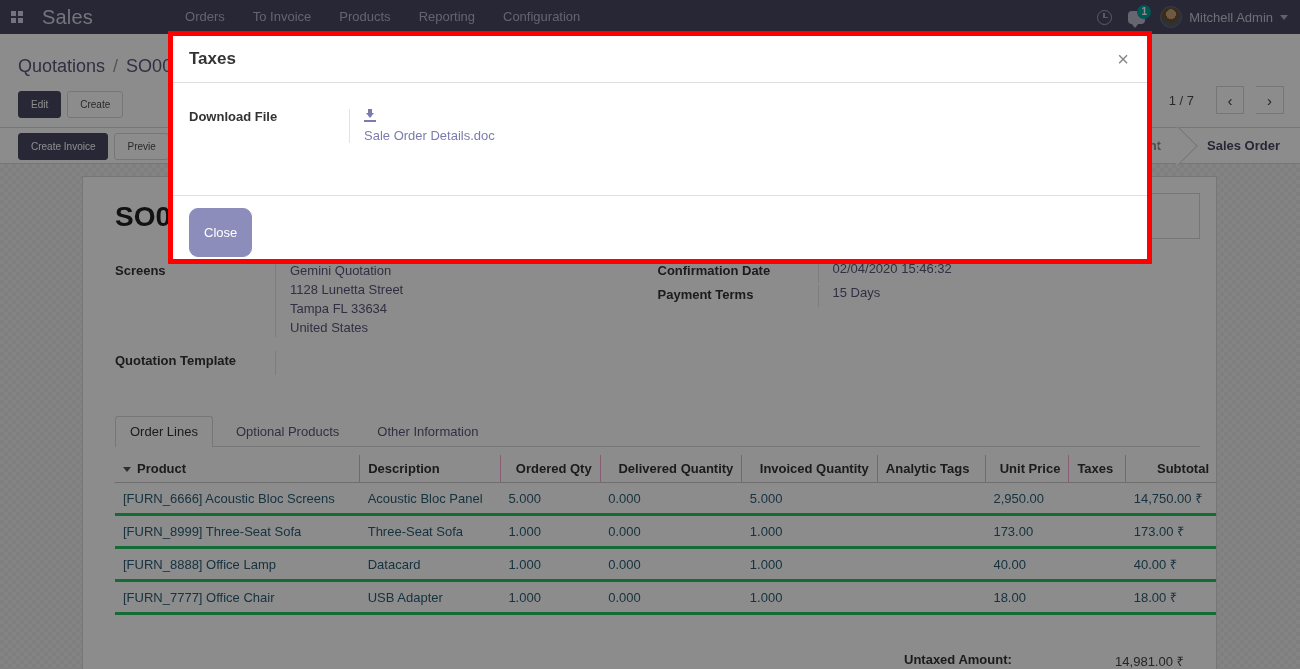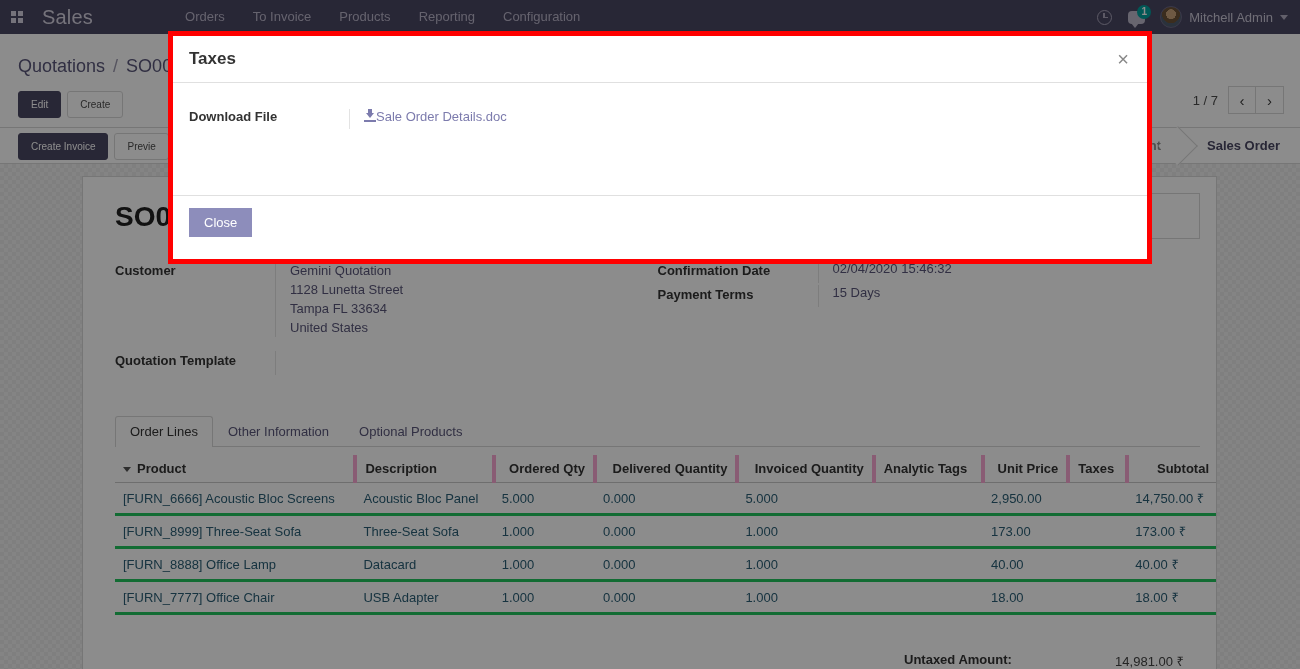--- a/index.html
+++ b/index.html
@@ -69,21 +69,21 @@
   .breadcrumb .sep { color: #9b98ad; margin: 0 3px; }
   .btn-row { position: absolute; left: 18px; top: 57px; display: flex; gap: 6px; }
   .btn {
     font-size: 10px; padding: 5px 12px; border-radius: 3px; cursor: pointer;
     border: 1px solid transparent; line-height: 15px; white-space: nowrap;
   }
   .btn-primary { background: #4a4763; color: #ffffff; border-color: #4a4763; }
   .btn-default { background: #ffffff; color: #4c4c4c; border-color: #d8d8d8; }
   .pager {
     position: absolute; right: 16px; top: 52px;
-    display: flex; align-items: center; gap: 0;
+    display: flex; align-items: center; gap: 12px;
   }
   .pager-count { font-size: 13px; color: #4c4c4c; margin-right: 10px; }
   .pager-btn {
     width: 28px; height: 28px; border: 1px solid #d8d8d8; background: #fff;
     display: flex; align-items: center; justify-content: center;
     font-size: 15px; color: #3a3a3a; cursor: pointer;
   }
   .pager-btn + .pager-btn { border-left: none; }
 
   
@@ -141,35 +141,35 @@
   .f-value {
     flex: 1; padding-left: 14px; border-left: 1px solid #e3e3e3;
     color: #5a577a; font-size: 13px; min-height: 22px;
   }
   .f-value .line { line-height: 19px; }
   .f-value.empty { min-height: 24px; }
 
   
   .tabs {
     margin: 40px 0 0 16px; border-bottom: 1px solid #d8d8d8;
-    display: flex; align-items: flex-end; height: 32px;
+    display: flex; align-items: flex-end; height: 32px; gap: 8px;
   }
   .tab {
     padding: 7px 14px; font-size: 13px; color: #5a577a; cursor: pointer;
     border: 1px solid transparent; border-bottom: none; position: relative; top: 1px;
     line-height: 16px;
   }
   .tab.active { background: #ffffff; border-color: #d8d8d8; color: #333333; border-radius: 3px 3px 0 0; }
 
   
   table.lines { width: 1102px; margin: 8px 0 0 16px; border-collapse: collapse; font-size: 13px; }
   table.lines th {
     text-align: left; font-weight: bold; color: #333333;
     padding: 6px 8px; border-bottom: 1px solid #c8c8c8;
-    border-right: 4px solid #f9a8d4; white-space: nowrap;
+    border-right: 1px solid #f9a8d4; white-space: nowrap;
   }
   table.lines th:last-child { border-right: none; }
   table.lines th.num { text-align: right; }
   table.lines td {
     padding: 6px 8px; border-bottom: 3px solid #22c55e; color: #2a5e75; white-space: nowrap;
   }
   table.lines td.num { text-align: left; }
   .sort-caret { display:inline-block; width:0;height:0;border-left:4px solid transparent;border-right:4px solid transparent;border-top:5px solid #555; margin-right:6px; vertical-align: middle; }
 
   
@@ -194,38 +194,38 @@
   }
   .modal-title { font-size: 17px; font-weight: bold; color: #333333; }
   .modal-close {
     margin-left: auto; font-size: 20px; color: #888888; cursor: pointer;
     line-height: 20px; background: none; border: none; padding: 0 2px;
   }
   .modal-body { flex: 1; padding: 26px 16px 10px 16px; }
   .dl-row { display: flex; align-items: flex-start; }
   .dl-label { width: 160px; flex: 0 0 160px; font-weight: bold; color: #333333; font-size: 13px; }
   .dl-value { padding-left: 14px; border-left: 1px solid #e3e3e3; min-height: 20px; }
-  .dl-link { color: #7c7bad; font-size: 13px; text-decoration: none; display: inline-flex; cursor: pointer; }
+  .dl-link { color: #7c7bad; font-size: 13px; text-decoration: none; display: inline-flex; gap: 6px; cursor: pointer; flex-direction: column; }
   .dl-icon { display: inline-block; width: 12px; height: 13px; position: relative; }
   .dl-icon::before {
     content: ""; position: absolute; left: 4px; top: 0; width: 4px; height: 5px; background: #7c7bad;
   }
   .dl-icon::after {
     content: ""; position: absolute; left: 1.5px; top: 4px;
     border-left: 4.5px solid transparent; border-right: 4.5px solid transparent; border-top: 5px solid #7c7bad;
   }
   .dl-icon i {
     position: absolute; left: 0; bottom: 0; width: 12px; height: 2px; background: #7c7bad;
   }
   .modal-footer {
     border-top: 1px solid #e0e0e0; padding: 12px 16px; flex: 0 0 auto; height: 64px;
   }
   .btn-close-modal {
     background: #8d8dbb; color: #ffffff; border: 1px solid #8d8dbb;
-    font-size: 13px; padding: 6px 14px; border-radius: 0; cursor: pointer;
+    font-size: 13px; padding: 16px 14px; border-radius: 9px; cursor: pointer;
   }
 </style>
 </head>
 <body>
 
 <div id="app">
 
   <div class="navbar">
     <div class="apps-icon">
       <span class="apps-grid">
@@ -291,21 +291,21 @@
 
   <div class="sheet">
 
     <div class="smart-box">s</div>
 
     <div class="so-title">SO001</div>
 
     <div class="form-cols">
       <div class="form-col">
         <div class="f-row">
-          <div class="f-label">Customer</div>
+          <div class="f-label">Screens</div>
           <div class="f-value">
             <div class="line">Gemini Quotation</div>
             <div class="line">1128 Lunetta Street</div>
             <div class="line">Tampa FL 33634</div>
             <div class="line">United States</div>
           </div>
         </div>
         <div class="f-row" style="margin-top:14px;">
           <div class="f-label">Quotation Template</div>
           <div class="f-value empty"></div>
@@ -319,22 +319,22 @@
         </div>
         <div class="f-row">
           <div class="f-label">Payment Terms</div>
           <div class="f-value">15 Days</div>
         </div>
       </div>
     </div>
 
     <div class="tabs">
       <div class="tab active">Order Lines</div>
+      <div class="tab">Optional Products</div>
       <div class="tab">Other Information</div>
-      <div class="tab">Optional Products</div>
     </div>
 
     <table class="lines">
       <thead>
         <tr>
           <th>
             <span class="sort-caret"></span><span>Product</span>
           </th>
           <th>Description</th>
           <th class="num">Ordered Qty</th>

